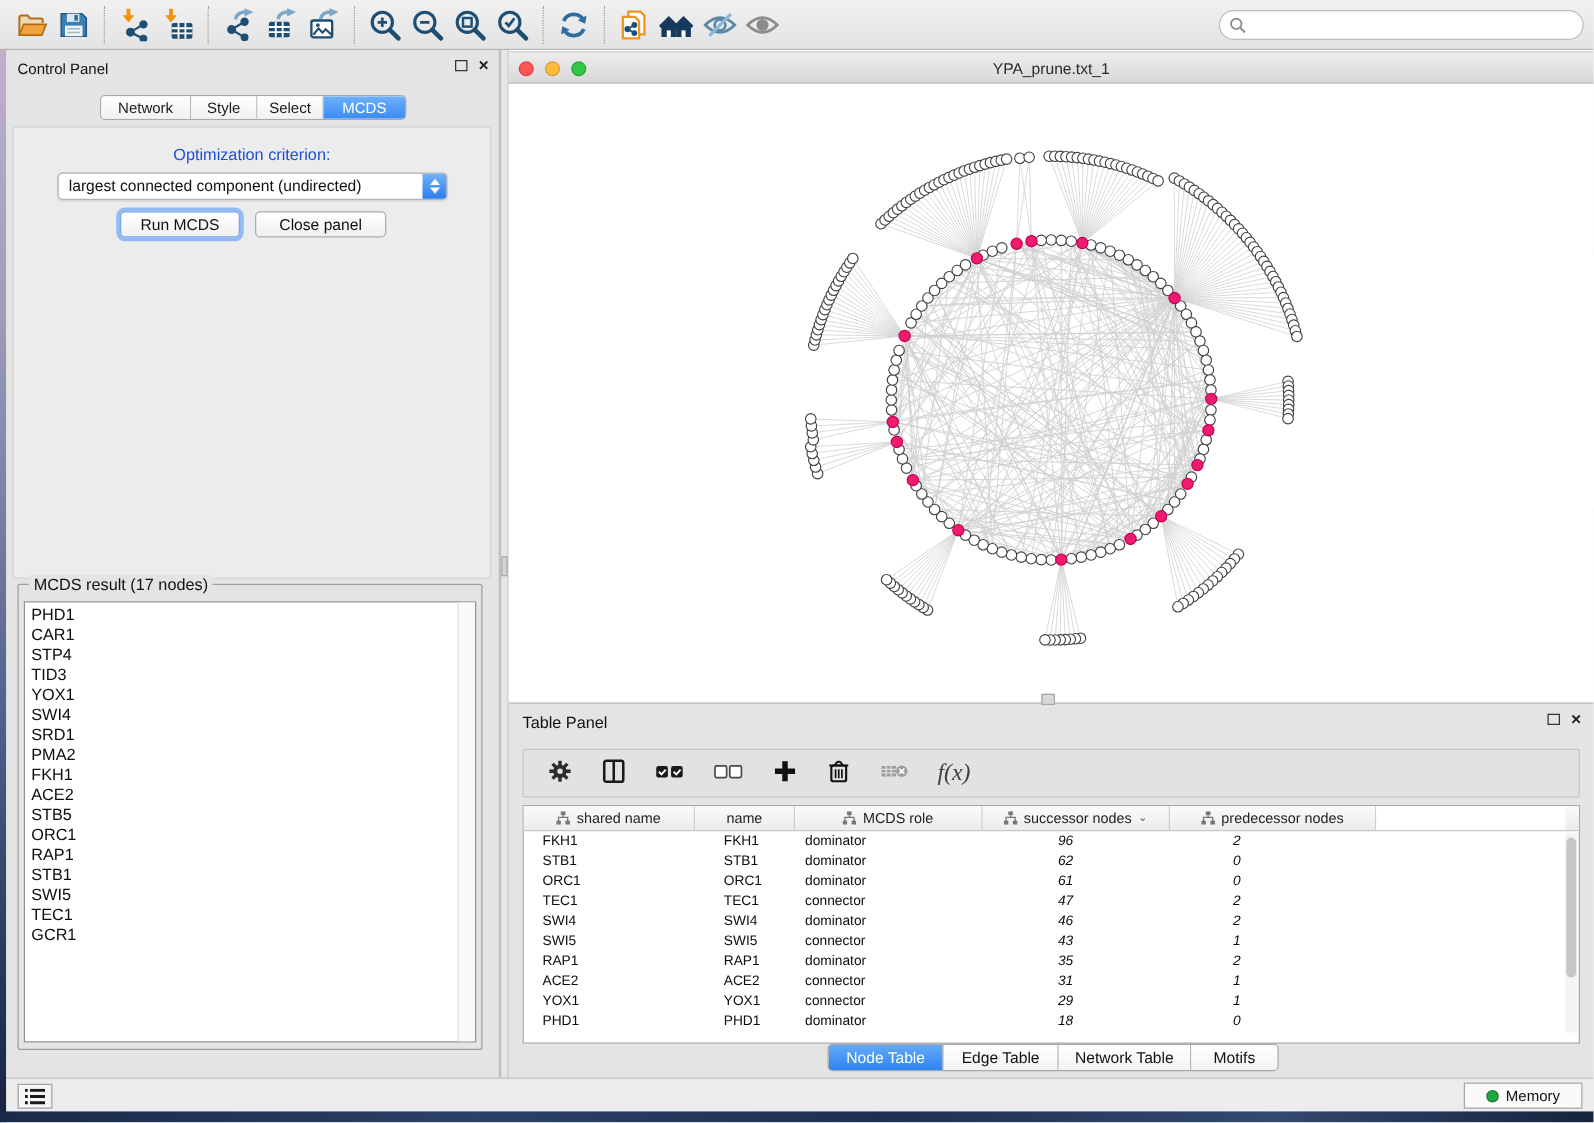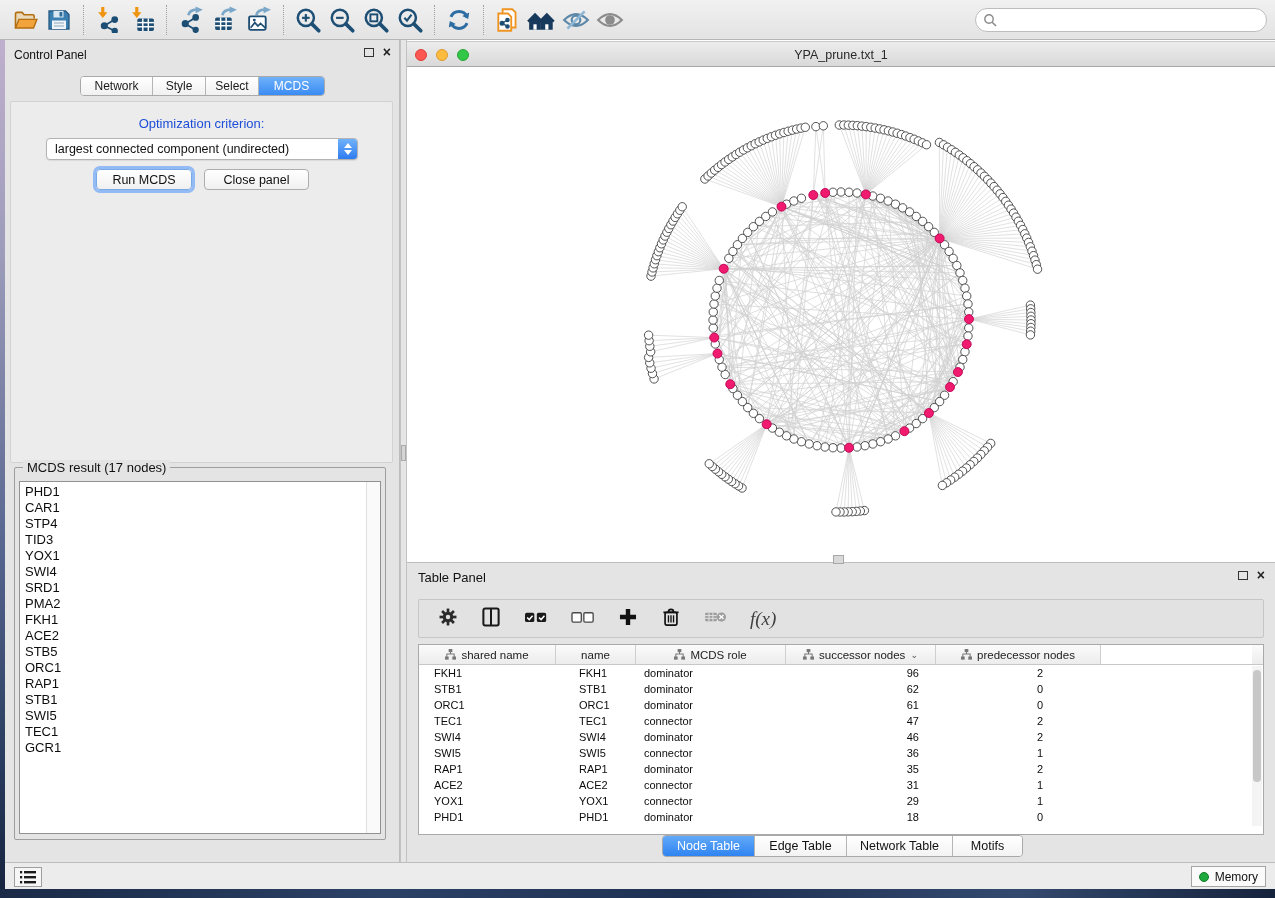--- a/index.html
+++ b/index.html
@@ -82,36 +82,36 @@
   .tp-winicons { position:absolute; right:10px; top:7px; display:flex; gap:9px; align-items:center; }
   .tp-toolbar { position:absolute; left:11px; top:36px; width:846px; height:39px; background:#e2e2e2; border:1px solid #c6c6c6; border-radius:2px;
     display:flex; align-items:center; gap:21px; padding-left:18px; }
   .fx { font-family:"Liberation Serif","DejaVu Serif",serif; font-style:italic; font-size:19px; color:#404040; }
 
   .tablebox { position:absolute; left:11px; top:81px; width:846px; height:191px; background:#fff; border:1px solid #a9a9a9; }
   .thead { display:flex; height:20px; background:linear-gradient(#fbfbfb,#ececec); border-bottom:1px solid #c7c7c7; }
   .th { display:flex; align-items:center; justify-content:center; gap:5px; font-size:11.5px; color:#222; border-right:1px solid #cfcfcf; }
   .trow { display:flex; height:16px; }
   .td { font-size:11px; color:#0c0c0c; line-height:16px; white-space:nowrap; }
-  .td.num { text-align:right; }
+  .td.num { text-align:center;font-style:italic; }
   .tscroll { position:absolute; right:1px; top:21px; width:10px; height:160px; background:#f4f4f4; }
   .tthumb { position:absolute; left:1px; top:4px; width:8px; height:112px; background:#c7c7c7; border-radius:4px; }
   .sort-chev { font-size:9px; color:#555; }
 
   .bottom-tabs { position:absolute; left:255px; top:272px; height:22px; display:flex; border:1px solid #a9a9a9; border-radius:4px; overflow:hidden; }
   .btab { display:flex; align-items:center; justify-content:center; font-size:12.5px; background:linear-gradient(#ffffff,#f3f3f3);
     color:#111; border-right:1px solid #b5b5b5; }
   .btab:last-child { border-right:none; }
   .btab.active { background:linear-gradient(#62a9f8,#2f84f2); color:#fff; }
 
   
   .status-bar { position:absolute; left:5px; top:862px; width:1270px; height:27px; background:#ececec; border-top:1px solid #bdbdbd; }
   .menu-btn { position:absolute; left:9px; top:4px; width:28px; height:20px; background:#f6f6f6; border:1px solid #9f9f9f;
     display:flex; align-items:center; justify-content:center; }
-  .memory-btn { position:absolute; right:9px; top:3px; height:21px; padding:0 7px; background:#fafafa; border:1px solid #a5a5a5;
+  .memory-btn { position:absolute; right:9px; top:3px; height:21px; padding:0 17px; background:#fafafa; border:1px solid #a5a5a5;
     display:flex; align-items:center; gap:6px; font-size:12px; color:#111; }
   .mem-dot { width:10px; height:10px; border-radius:50%; background:#1fa83c; border:1px solid #157c2b; }
 
   .colico { flex:0 0 auto; }
 </style>
 </head>
 <body>
 
 <div class="screen">
   <div class="strip-left"></div>
@@ -1200,21 +1200,21 @@
             <div class="td" style="width: 137px; padding-left: 15px;">SWI4</div>
             <div class="td" style="width: 80px; padding-left: 23px;">SWI4</div>
             <div class="td" style="width: 150px; padding-left: 8px;">dominator</div>
             <div class="td num" style="width: 150px; padding-right: 17px;">46</div>
             <div class="td num" style="width: 165px; padding-right: 58px;">2</div>
           </div>
           <div class="trow">
             <div class="td" style="width: 137px; padding-left: 15px;">SWI5</div>
             <div class="td" style="width: 80px; padding-left: 23px;">SWI5</div>
             <div class="td" style="width: 150px; padding-left: 8px;">connector</div>
-            <div class="td num" style="width: 150px; padding-right: 17px;">36</div>
+            <div class="td num" style="width: 150px; padding-right: 17px;">43</div>
             <div class="td num" style="width: 165px; padding-right: 58px;">1</div>
           </div>
           <div class="trow">
             <div class="td" style="width: 137px; padding-left: 15px;">RAP1</div>
             <div class="td" style="width: 80px; padding-left: 23px;">RAP1</div>
             <div class="td" style="width: 150px; padding-left: 8px;">dominator</div>
             <div class="td num" style="width: 150px; padding-right: 17px;">35</div>
             <div class="td num" style="width: 165px; padding-right: 58px;">2</div>
           </div>
           <div class="trow">

